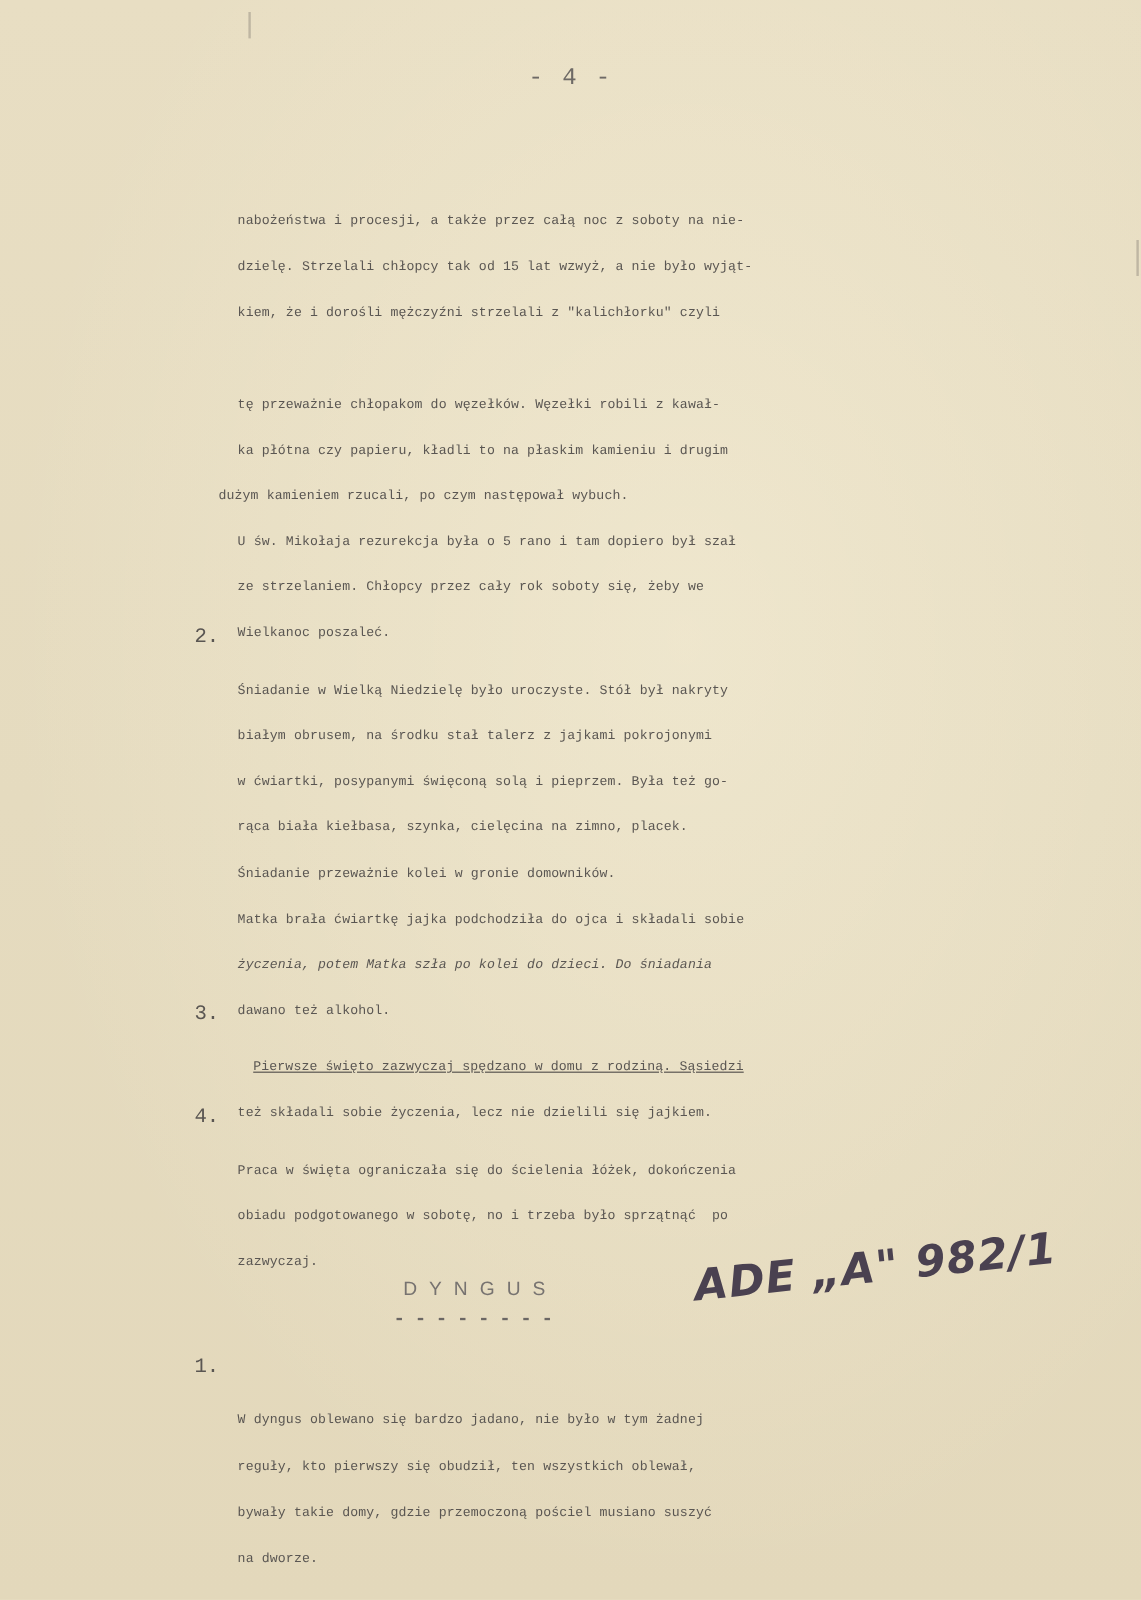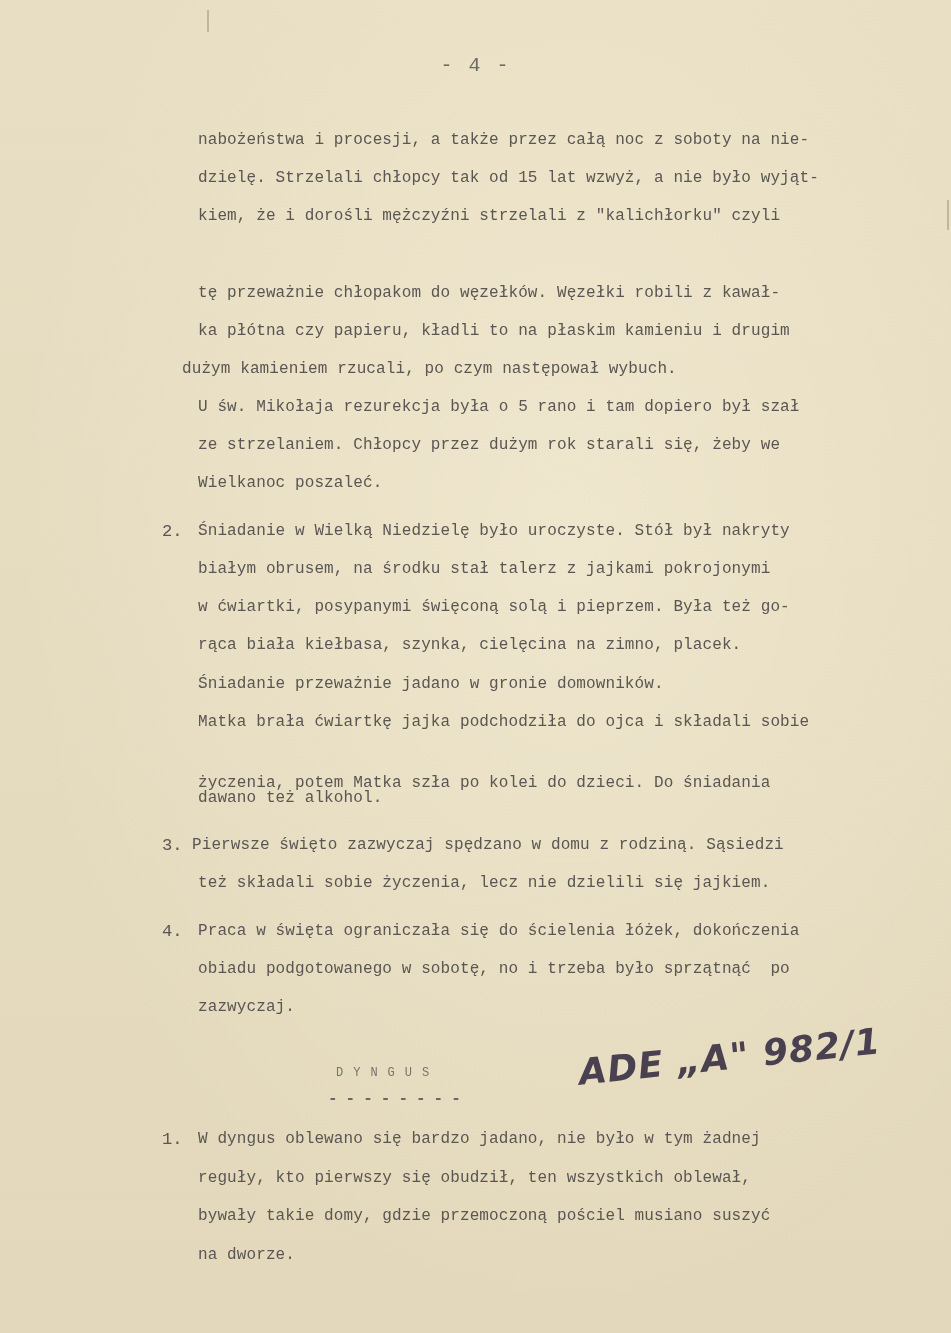--- a/index.html
+++ b/index.html
@@ -14,28 +14,28 @@
       position: absolute; inset: 0;
       background:
         radial-gradient(ellipse at 60% 40%, rgba(255,250,230,0.35), rgba(0,0,0,0) 70%),
         linear-gradient(180deg, #e8dec3 0%, #e5dbbf 50%, #e3d8bb 100%);
     }
     .page-number {
       position: absolute; top: 54px; left: 0; width: 100%;
       text-align: center; font-size: 20px; color: #6e6a66; letter-spacing: 2px;
     }
     .line {
-      position: absolute; white-space: pre; font-size: 16px;
-      letter-spacing: 0.1px; color: #5a5652;
+      position: absolute; white-space: pre; font-size: 11px;
+      letter-spacing: 0.1px; color: #5a5652; margin-top: 48px;
     }
     .num { position: absolute; white-space: pre; font-size: 17.2px; color: #5a5652; }
     .heading {
       position: absolute; left: 336px; top: 1066px;
-      font-size: 12px; letter-spacing: 10px; color: #777370;
-      font-family: Liberation Mono, monospace;
+      font-size: 16px; letter-spacing: 10px; color: #777370;
+      font-family: Liberation Sans, sans-serif;
     }
     .heading-rule {
       position: absolute; left: 328px; top: 1090px;
       font-size: 16px; letter-spacing: 8px; color: #6b6764; font-weight: bold;
     }
     .handwritten {
       position: absolute; left: 578px; top: 1036px;
       font-family: "DejaVu Sans", sans-serif; font-style: italic; font-weight: bold;
       font-size: 36px; color: #4a4150; transform: rotate(-6deg);
       letter-spacing: 1px;
@@ -52,35 +52,35 @@
 
   <div class="page-number">- 4 -</div>
 
   <div class="line" style="left:198px;top:131px;">nabożeństwa i procesji, a także przez całą noc z soboty na nie-</div>
   <div class="line" style="left:198px;top:169px;">dzielę. Strzelali chłopcy tak od 15 lat wzwyż, a nie było wyjąt-</div>
   <div class="line" style="left:198px;top:207px;">kiem, że i dorośli mężczyźni strzelali z "kalichłorku" czyli</div>
   <div class="line" style="left:198px;top:284px;">tę przeważnie chłopakom do węzełków. Węzełki robili z kawał-</div>
   <div class="line" style="left:198px;top:322px;">ka płótna czy papieru, kładli to na płaskim kamieniu i drugim</div>
   <div class="line" style="left:182px;top:360px;">dużym kamieniem rzucali, po czym następował wybuch.</div>
   <div class="line" style="left:198px;top:398px;">U św. Mikołaja rezurekcja była o 5 rano i tam dopiero był szał</div>
-  <div class="line" style="left:198px;top:436px;">ze strzelaniem. Chłopcy przez dużym rok starali się, żeby we</div>
+  <div class="line" style="left:198px;top:436px;">ze strzelaniem. Chłopcy przez cały rok soboty się, żeby we</div>
   <div class="line" style="left:198px;top:474px;">Wielkanoc poszaleć.</div>
 
   <div class="num" style="left:162px;top:522px;">2.</div>
   <div class="line" style="left:198px;top:522px;">Śniadanie w Wielką Niedzielę było uroczyste. Stół był nakryty</div>
   <div class="line" style="left:198px;top:560px;">białym obrusem, na środku stał talerz z jajkami pokrojonymi</div>
   <div class="line" style="left:198px;top:598px;text-align:center;">w ćwiartki, posypanymi święconą solą i pieprzem. Była też go-</div>
   <div class="line" style="left:198px;top:636px;">rąca biała kiełbasa, szynka, cielęcina na zimno, placek.</div>
-  <div class="line" style="left:198px;top:675px;">Śniadanie przeważnie jadano w gronie domowników.</div>
+  <div class="line" style="left:198px;top:675px;">Śniadanie przeważnie kolei w gronie domowników.</div>
   <div class="line" style="left:198px;top:713px;">Matka brała ćwiartkę jajka podchodziła do ojca i składali sobie</div>
-  <div class="line" style="left:198px;top:774px;">życzenia, potem Matka szła po kolei do dzieci. Do śniadania</div>
+  <div class="line" style="left:198px;top:751px;font-style:italic;">życzenia, potem Matka szła po kolei do dzieci. Do śniadania</div>
   <div class="line" style="left:198px;top:789px;">dawano też alkohol.</div>
 
   <div class="num" style="left:162px;top:836px;">3.</div>
-  <div class="line" style="left:192px;top:836px;">Pierwsze święto zazwyczaj spędzano w domu z rodziną. Sąsiedzi</div>
+  <div class="line" style="left:211px;top:836px;text-decoration:underline;">Pierwsze święto zazwyczaj spędzano w domu z rodziną. Sąsiedzi</div>
   <div class="line" style="left:198px;top:874px;">też składali sobie życzenia, lecz nie dzielili się jajkiem.</div>
 
   <div class="num" style="left:162px;top:922px;">4.</div>
   <div class="line" style="left:198px;top:922px;">Praca w święta ograniczała się do ścielenia łóżek, dokończenia</div>
   <div class="line" style="left:198px;top:960px;">obiadu podgotowanego w sobotę, no i trzeba było sprzątnąć  po</div>
   <div class="line" style="left:198px;top:998px;">zazwyczaj.</div>
 
   <div class="heading">DYNGUS</div>
   <div class="heading-rule">--------</div>
   <div class="handwritten">ADE „A" 982/1</div>

